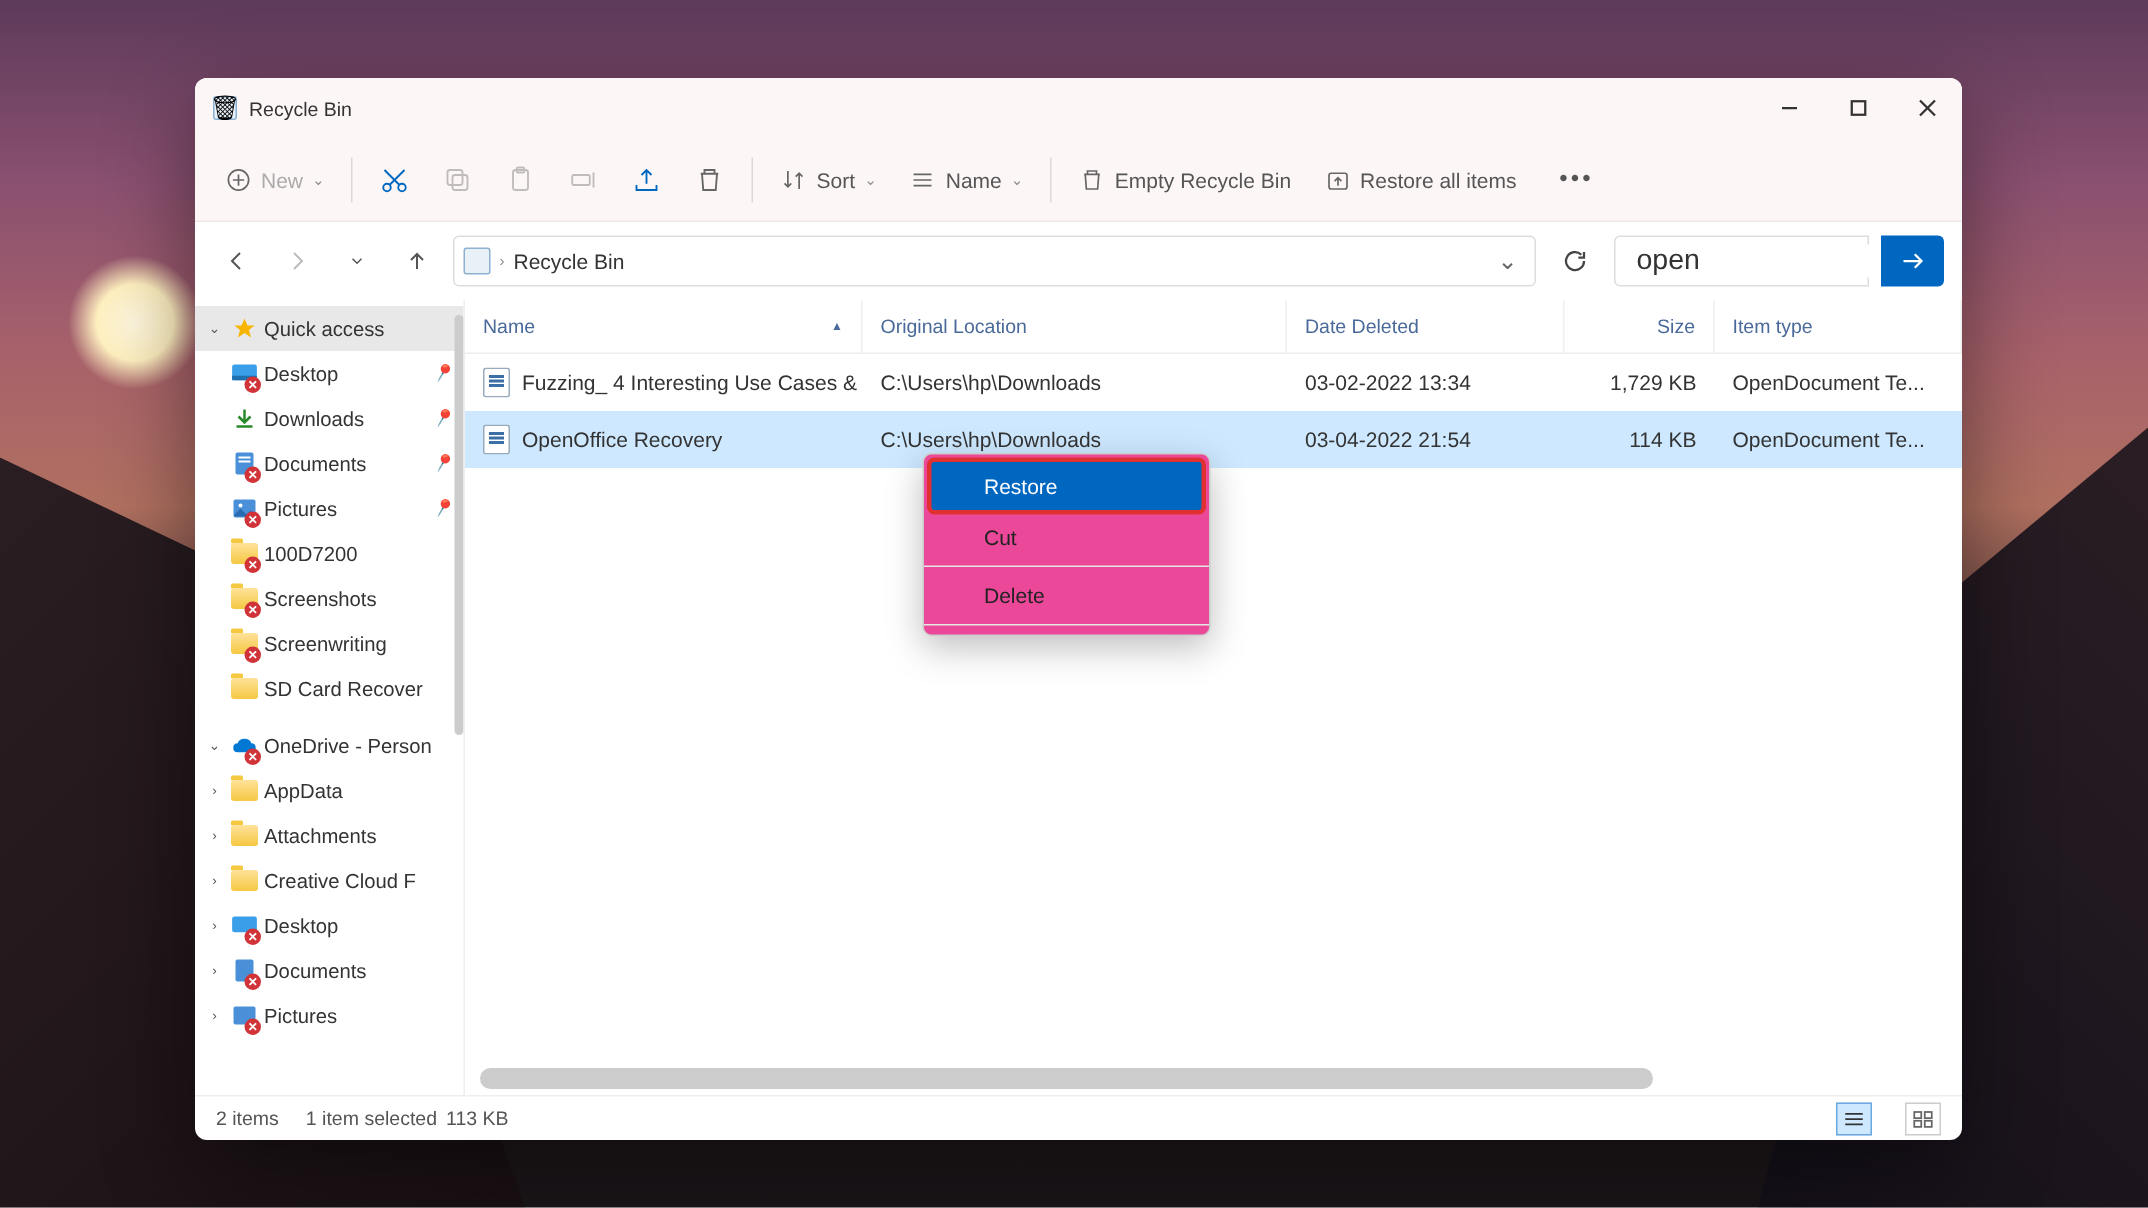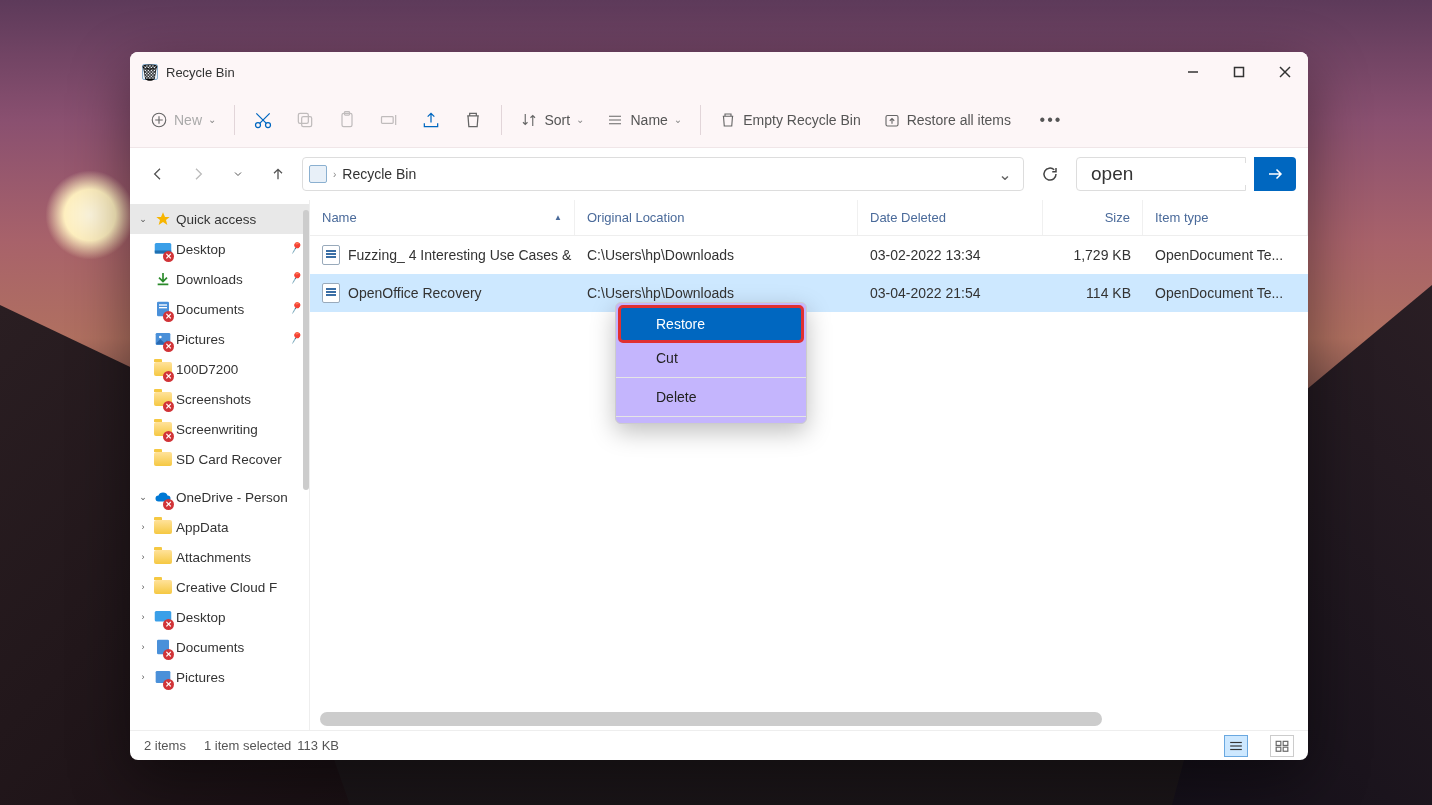--- a/index.html
+++ b/index.html
@@ -61,21 +61,21 @@
 .col{ padding:0 12px; height:100%; display:flex; align-items:center; border-right:1px solid #f0f0f0; overflow:hidden;}
 .col .sort{font-size:8px;margin-left:auto;}
 .c-name{width:265px;} .c-loc{width:283px;} .c-date{width:185px;} .c-size{width:100px;justify-content:flex-end;} .c-type{flex:1;}
 .row{ height:38px; display:flex; align-items:center; font-size:14px; color:#333;}
 .row.sel{background:#cde8ff;}
 .row .cell{padding:0 12px;overflow:hidden;text-overflow:ellipsis;white-space:nowrap;}
 .row .c-name{display:flex;align-items:center;gap:8px;}
 .doc-icon{width:18px;height:20px;background:#fff;border:1px solid #9ab;border-radius:2px;position:relative;flex-shrink:0;}
 .doc-icon::before{content:"";position:absolute;top:4px;left:3px;right:3px;height:2px;background:#3a6ea5;box-shadow:0 3px 0 #3a6ea5,0 6px 0 #3a6ea5;}
 .ctxmenu{
-  position:absolute; left:305px; top:102px; width:192px; background:#c4b5fd;
+  position:absolute; left:305px; top:102px; width:192px; background:#ec4899;
   border:1px solid #ccc; border-radius:6px; box-shadow:0 8px 24px rgba(0,0,0,0.25);
   padding:4px 0; z-index:50;
 }
 .ctxitem{ height:34px; display:flex; align-items:center; padding:0 22px 0 40px; font-size:14px; color:#222;}
 .ctxitem.hl{ background:#0067c0; color:#fff; margin:0 4px; border-radius:3px; padding-left:36px;}
 .ctxitem.hl-border{ outline:3px solid #e03030; outline-offset:-1px;}
 .ctxitem.bold{font-weight:700;}
 .ctxsep{height:1px;background:#e5e5e5;margin:2px 0;}
 .hscroll{position:absolute;bottom:4px;left:10px;right:10px;height:14px;}
 .hscroll .thumb{height:100%;width:80%;background:#ccc;border-radius:7px;}

